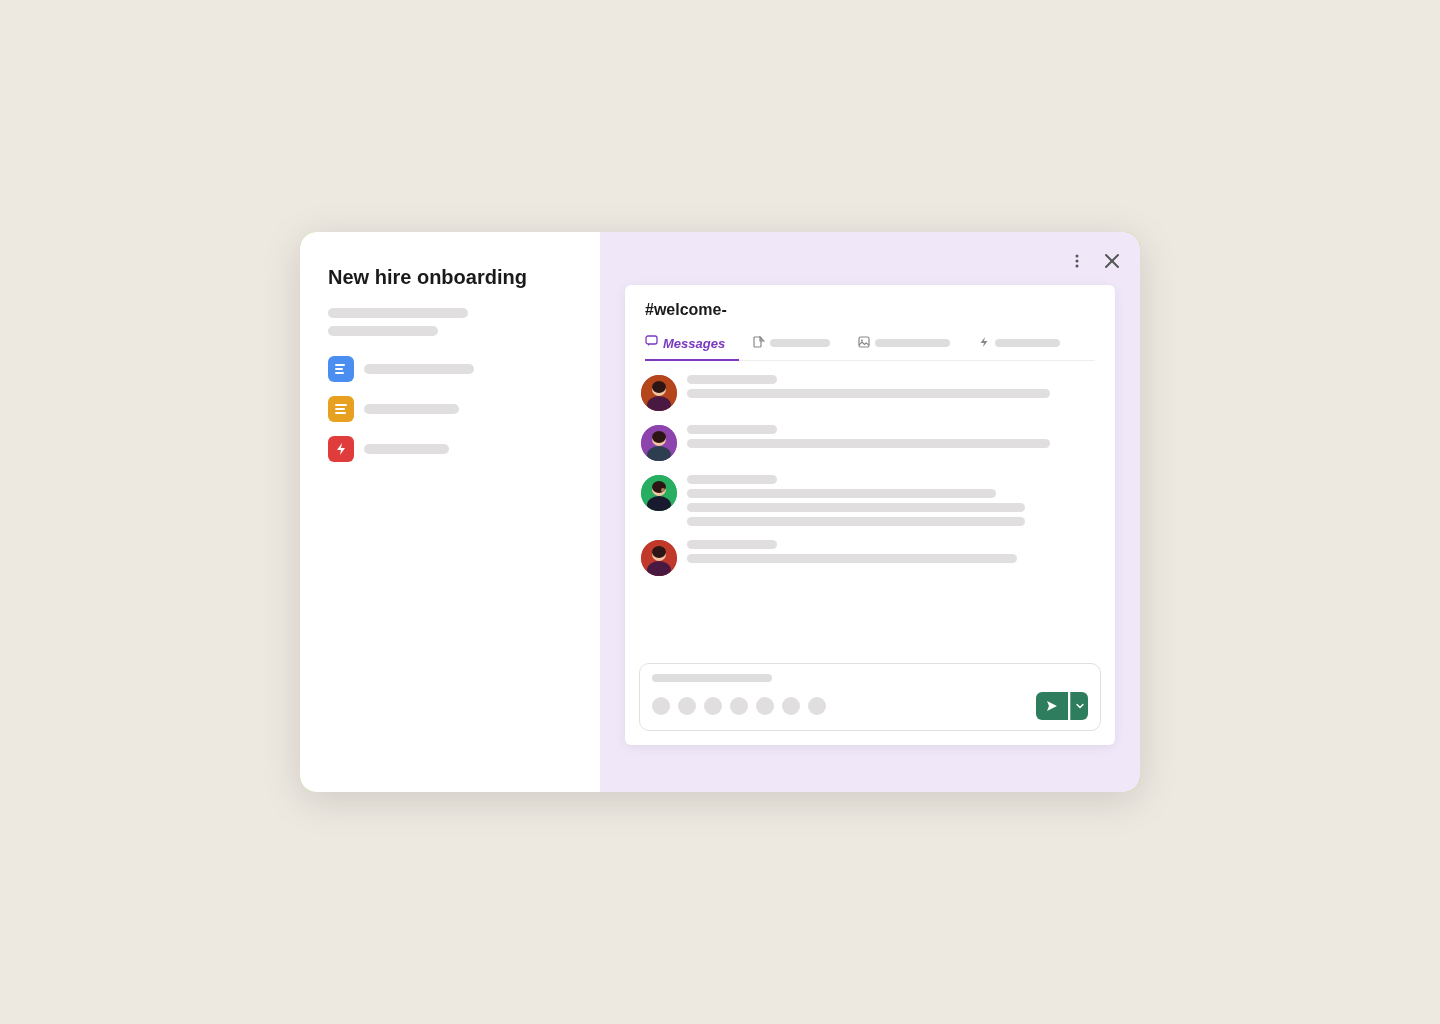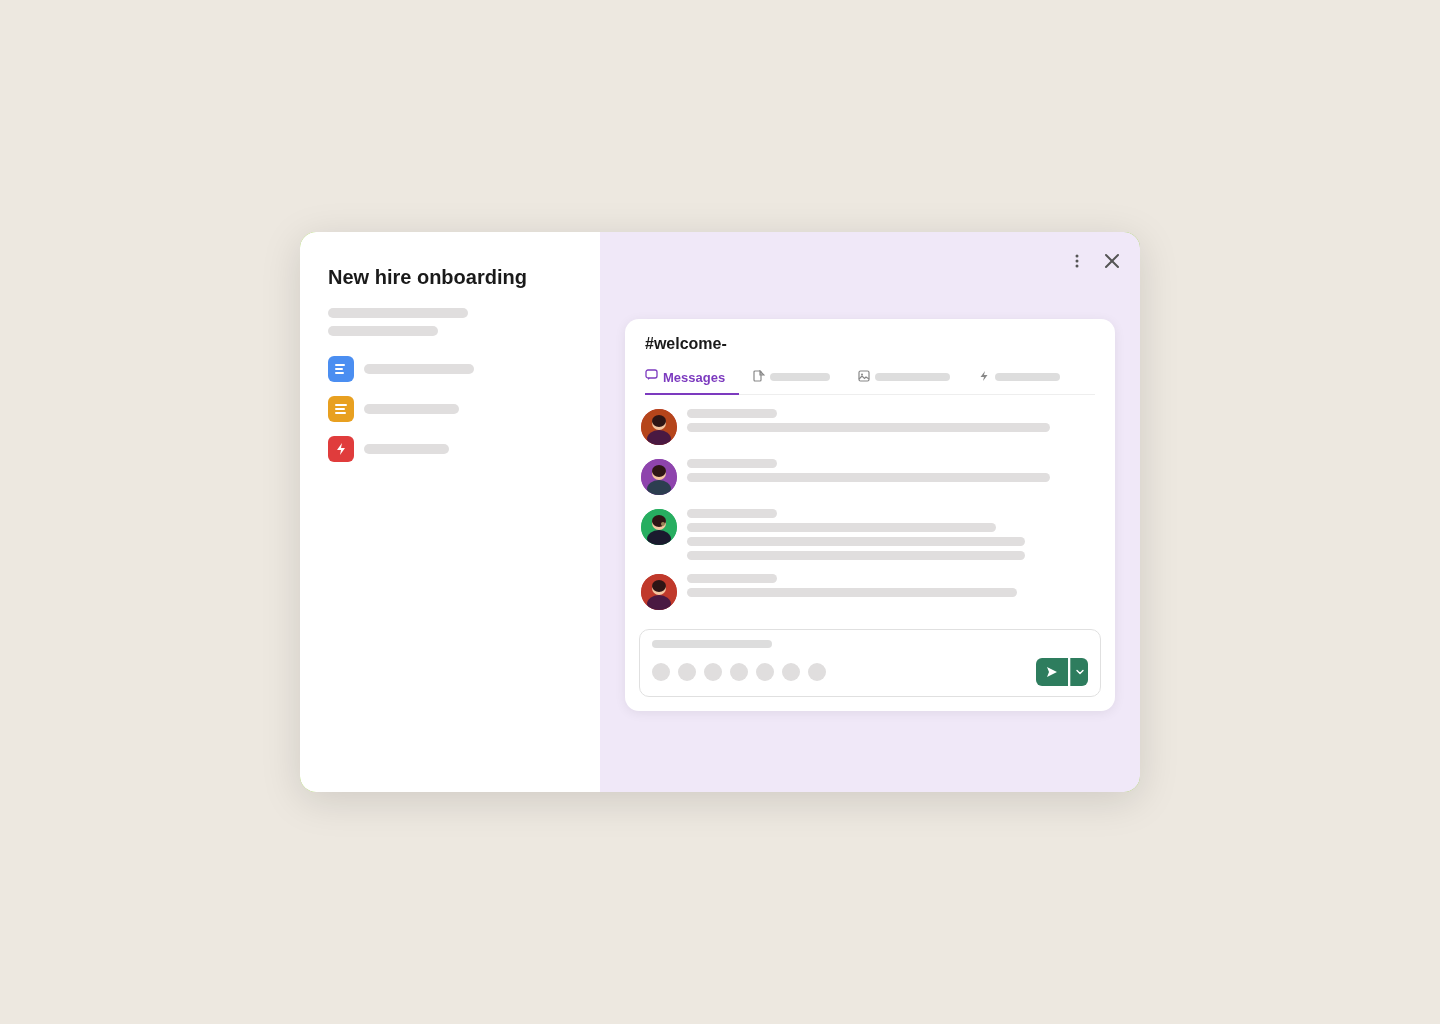--- a/index.html
+++ b/index.html
@@ -132,24 +132,24 @@
       color: #444;
       font-size: 18px;
       display: flex;
       align-items: center;
       justify-content: center;
       padding: 2px;
     }
 
     .chat-preview {
       background: #fff;
-      border-radius: 14px;
+      border-radius: 6px;
       width: 100%;
       max-width: 490px;
-      height: 392px;
+      height: 460px;
       display: flex;
       flex-direction: column;
       overflow: hidden;
       box-shadow: 0 2px 12px rgba(0,0,0,0.07);
     }
 
     .chat-header {
       padding: 16px 20px 0 20px;
     }
 
@@ -171,20 +171,21 @@
     .chat-tab {
       display: flex;
       align-items: center;
       gap: 5px;
       padding: 6px 14px 8px 0;
       font-size: 13px;
       color: #555;
       cursor: pointer;
       border-bottom: 2px solid transparent;
       margin-bottom: -1px;
+      font-style: italic;
     }
 
     .chat-tab.active {
       color: #7c3abf;
       border-bottom: 2px solid #7c3abf;
       font-weight: 600;
     }
 
     .tab-icon {
       font-size: 13px;

